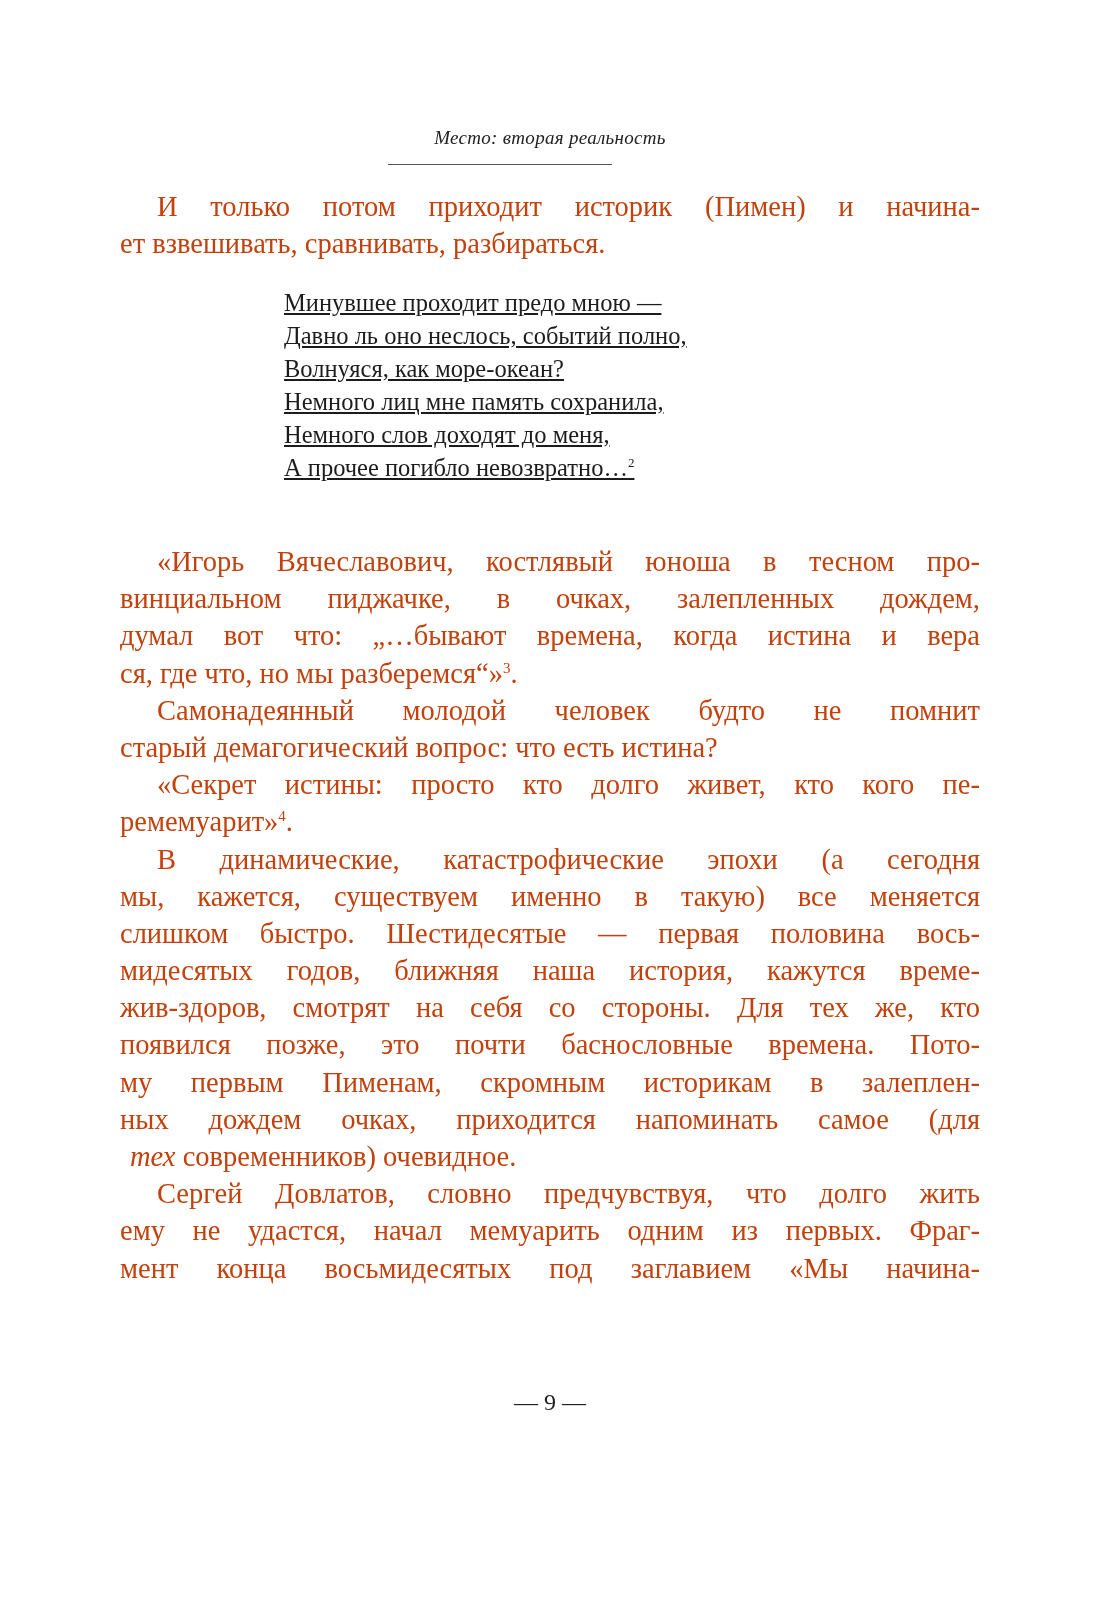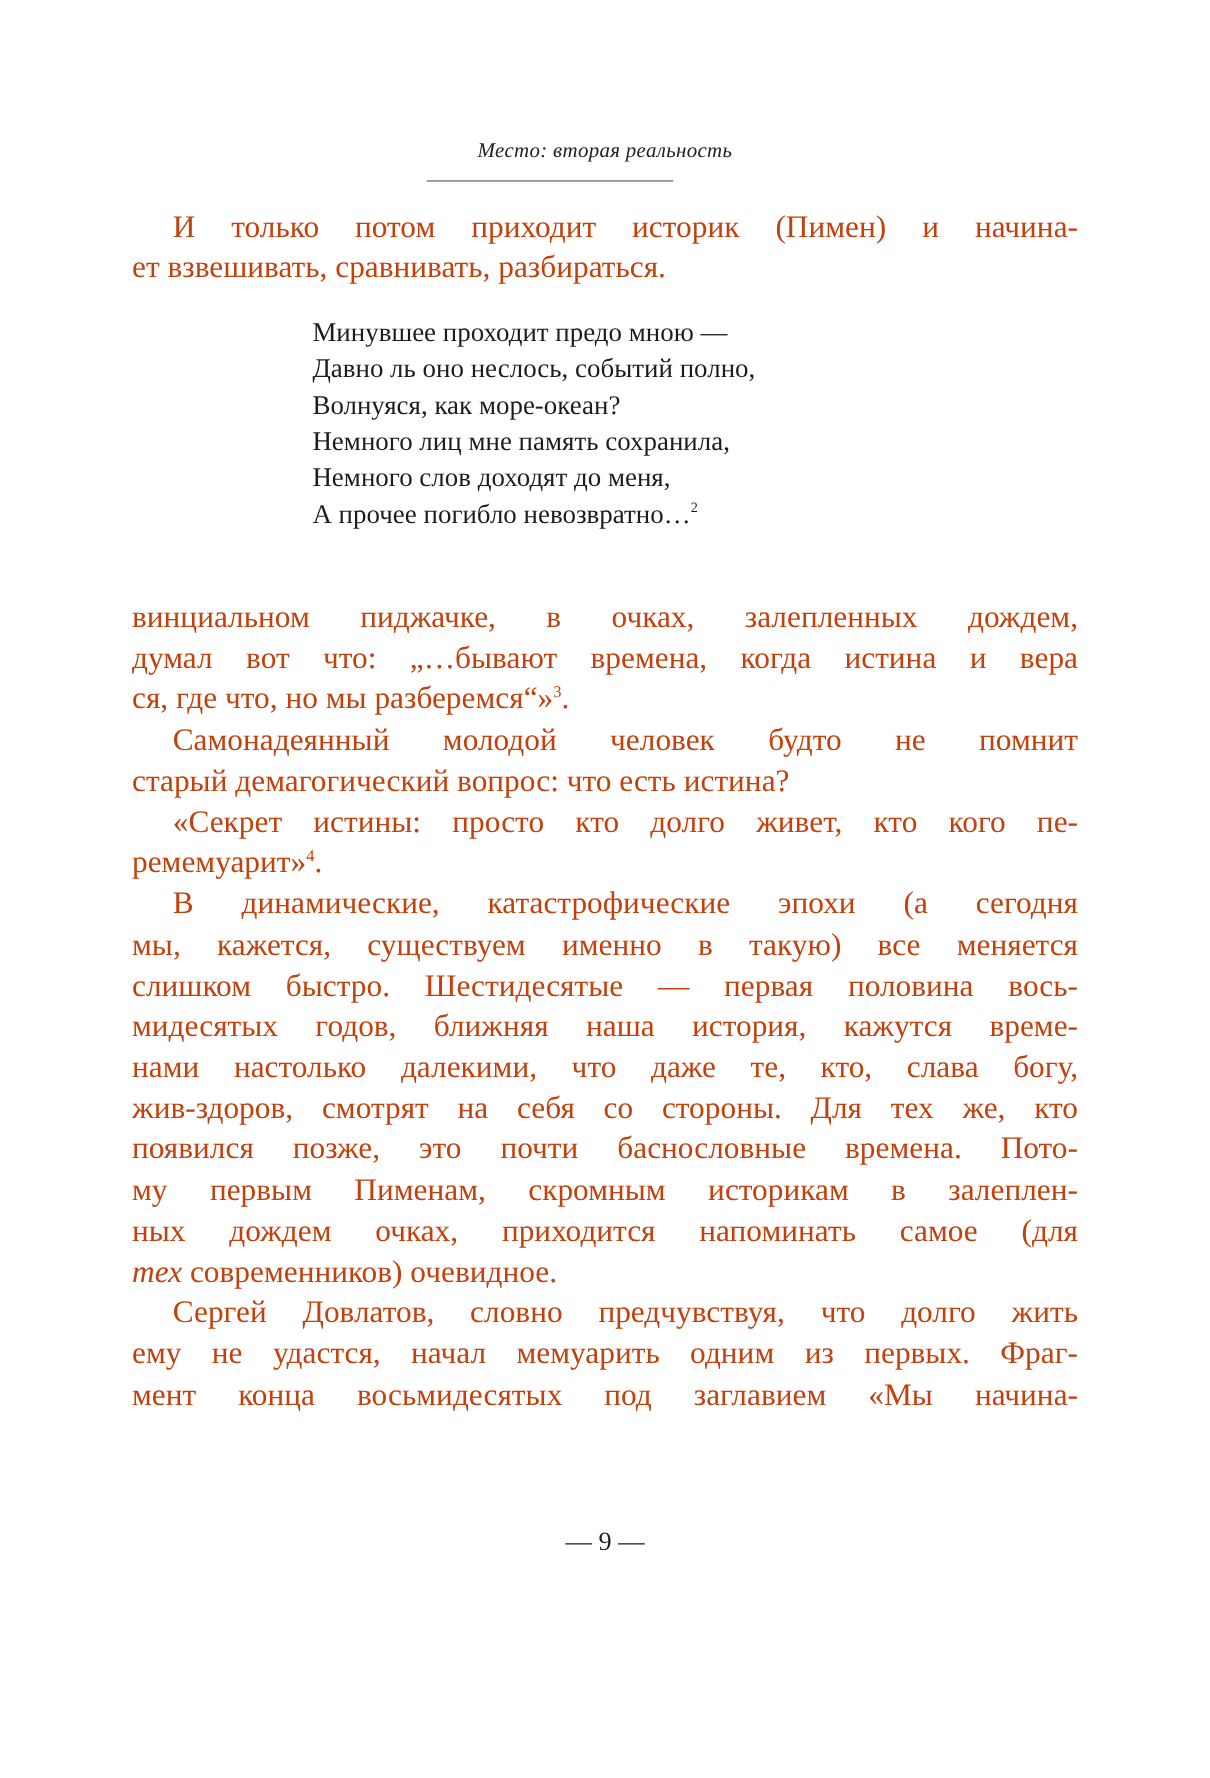--- a/index.html
+++ b/index.html
@@ -7,25 +7,25 @@
          font-family: "DejaVu Serif", "Liberation Serif", serif; color: #1a1a1a; }
   .running-head { position: absolute; top: 127px; left: 0; width: 1100px; text-align: center;
          font-family: "Liberation Serif", serif; font-style: italic; font-size: 19px; color: #222; letter-spacing: 0.3px; }
   .head-rule { position: absolute; top: 164px; left: 388px; width: 224px; height: 1px; background: #555; }
   .body { position: absolute; left: 120px; top: 188px; width: 860px;
           font-family: "Liberation Serif", serif; font-size: 28.5px; line-height: 37.2px; color: #c2410c; }
   .line { display: block; white-space: nowrap; text-align: justify; text-align-last: justify; height: 37.2px; }
   .line.last { text-align-last: left; }
   .line.indent { padding-left: 37px; }
   .verse { position: absolute; left: 284px; top: 286px; font-family: "Liberation Serif", serif;
-           font-size: 24.5px; line-height: 33px; color: #1c1c1c; }
+           font-size: 24.5px; line-height: 33px; color: #1c1c1c; text-decoration: underline; }
   .verse .vl { display: block; white-space: nowrap; }
   sup { font-size: 15px; line-height: 0; vertical-align: super; }
   .vsup { font-size: 13px; }
-  em { font-style: italic; }
+  em { font-style: italic; margin-left: 10px; }
   .folio { position: absolute; top: 1389px; left: 0; width: 1100px; text-align: center;
            font-family: "Liberation Serif", serif; font-size: 24px; color: #222; }
 </style>
 </head>
 <body>
 
 <div class="running-head">Место: вторая реальность</div>
 <div class="head-rule"></div>
 
 <div class="body">
@@ -36,35 +36,35 @@
 <div class="verse">
   <span class="vl">Минувшее проходит предо мною —</span>
   <span class="vl">Давно ль оно неслось, событий полно,</span>
   <span class="vl">Волнуяся, как море-океан?</span>
   <span class="vl">Немного лиц мне память сохранила,</span>
   <span class="vl">Немного слов доходят до меня,</span>
   <span class="vl"><span>А прочее погибло невозвратно…</span><sup class="vsup">2</sup></span>
 </div>
 
 <div class="body" style="top:543px;">
+  <span class="line indent">«Игорь Вячеславович, костлявый юноша в тесном про-</span>
   <span class="line">винциальном пиджачке, в очках, залепленных дождем,</span>
   <span class="line">думал вот что: „…бывают времена, когда истина и вера</span>
   <span class="line last"><span>ся, где что, но мы разберемся“»</span><sup>3</sup><span>.</span></span>
 
   <span class="line indent">Самонадеянный молодой человек будто не помнит</span>
   <span class="line last">старый демагогический вопрос: что есть истина?</span>
 
   <span class="line indent">«Секрет истины: просто кто долго живет, кто кого пе-</span>
   <span class="line last"><span>ремемуарит»</span><sup>4</sup><span>.</span></span>
 
   <span class="line indent">В динамические, катастрофические эпохи (а сегодня</span>
   <span class="line">мы, кажется, существуем именно в такую) все меняется</span>
   <span class="line">слишком быстро. Шестидесятые — первая половина вось-</span>
   <span class="line">мидесятых годов, ближняя наша история, кажутся време-</span>
-  <span class="line">нами настолько далекими, что даже те, кто, слава богу,</span>
   <span class="line">жив-здоров, смотрят на себя со стороны. Для тех же, кто</span>
   <span class="line">появился позже, это почти баснословные времена. Пото-</span>
   <span class="line">му первым Пименам, скромным историкам в залеплен-</span>
   <span class="line">ных дождем очках, приходится напоминать самое (для</span>
   <span class="line last"><em>тех</em><span> современников) очевидное.</span></span>
 
   <span class="line indent">Сергей Довлатов, словно предчувствуя, что долго жить</span>
   <span class="line">ему не удастся, начал мемуарить одним из первых. Фраг-</span>
   <span class="line">мент конца восьмидесятых под заглавием «Мы начина-</span>
 </div>

